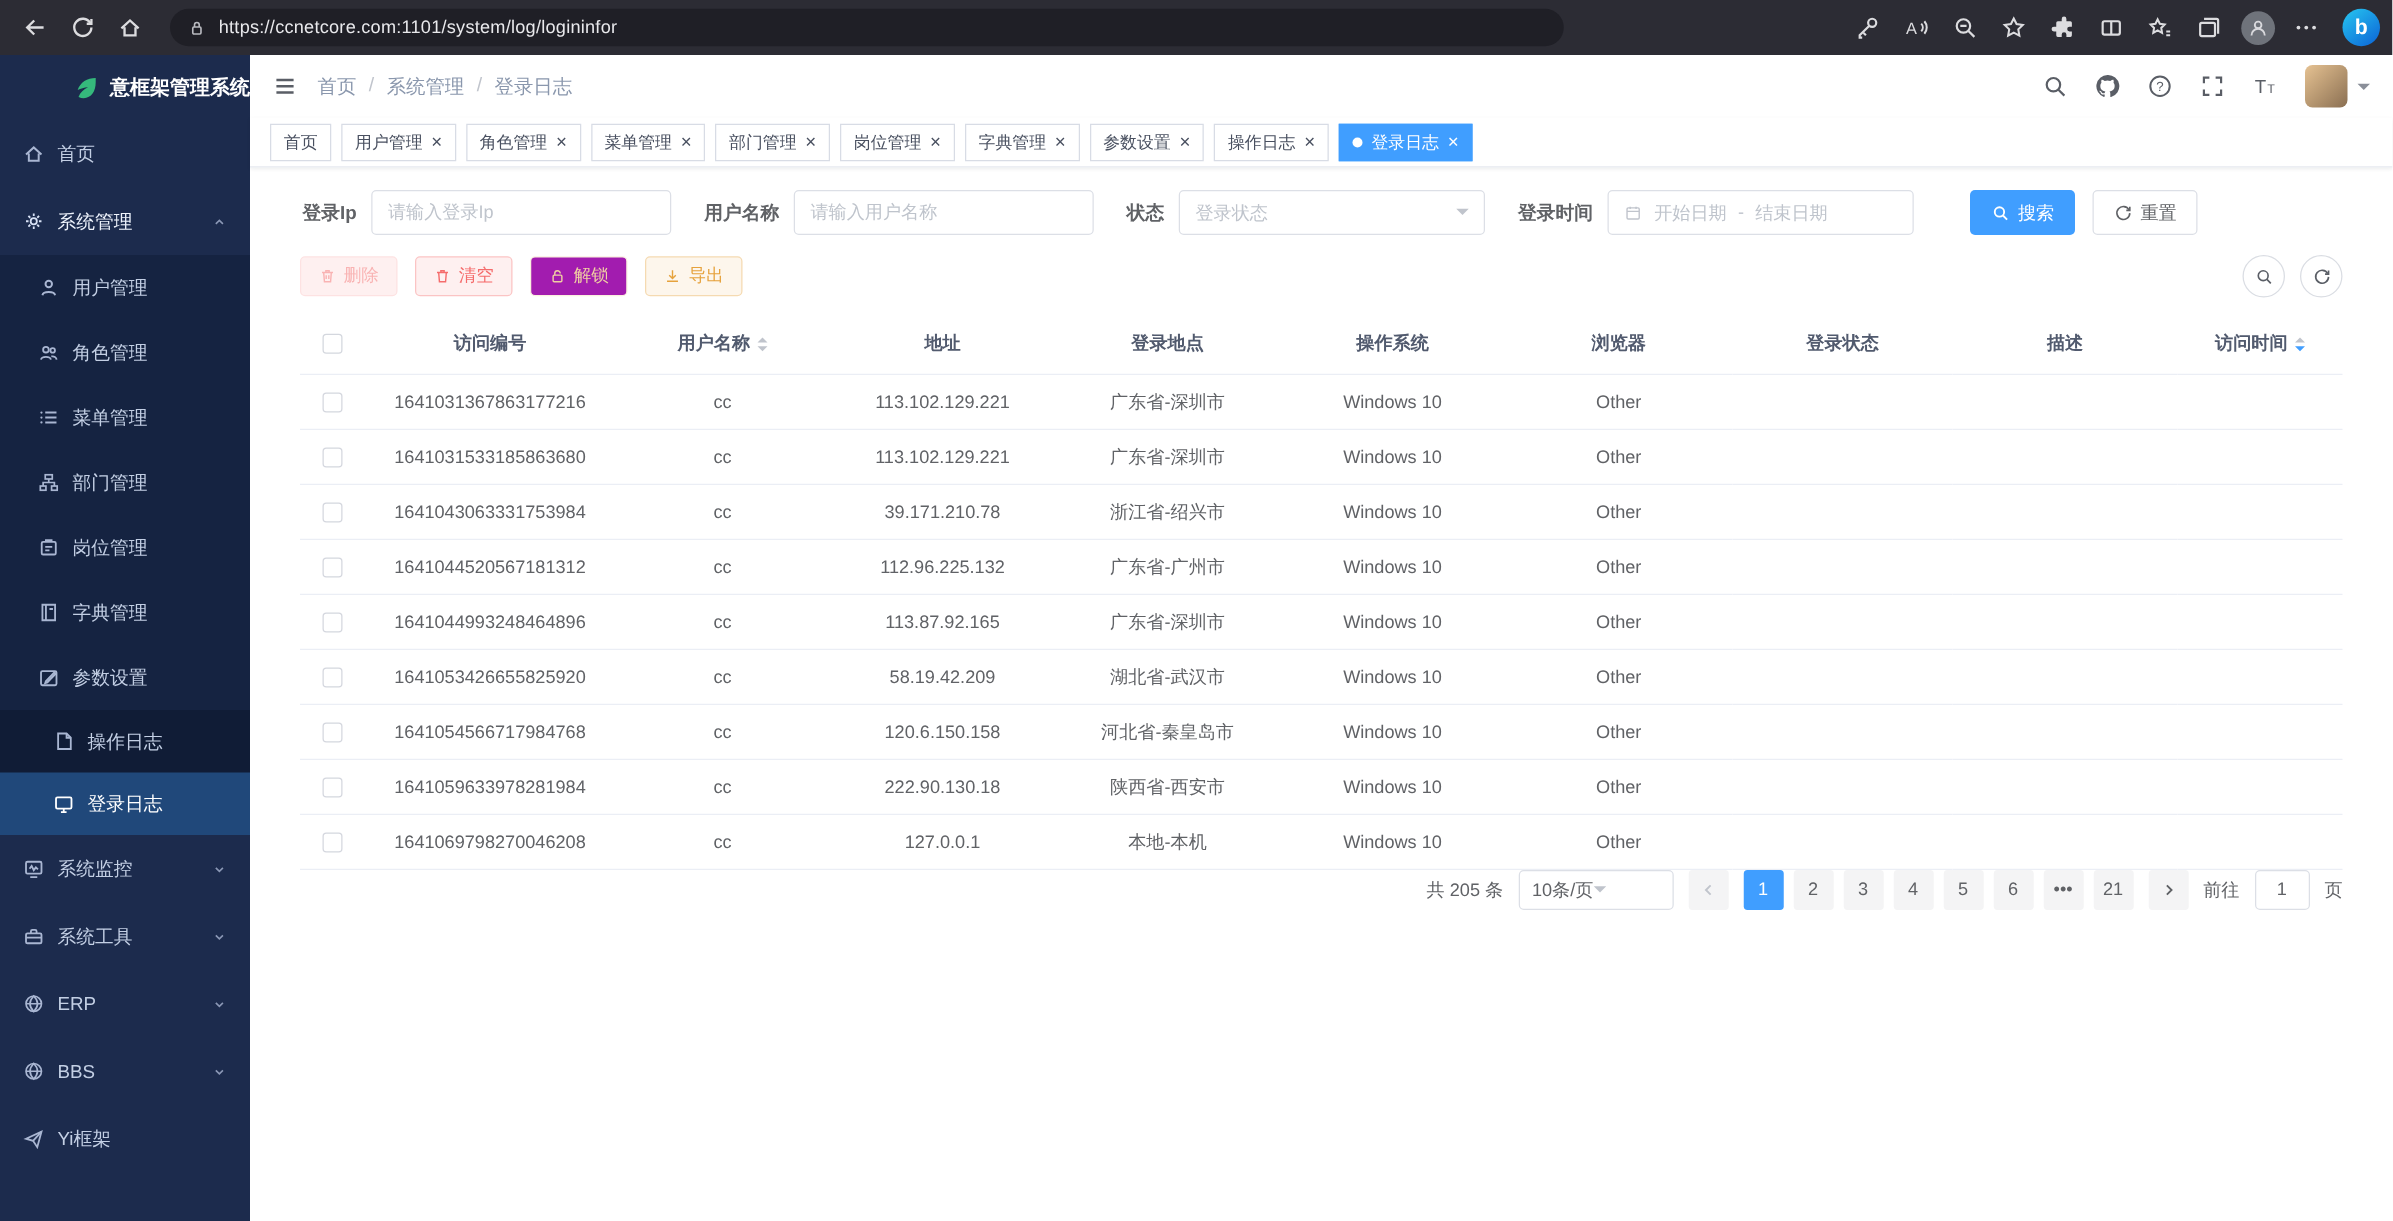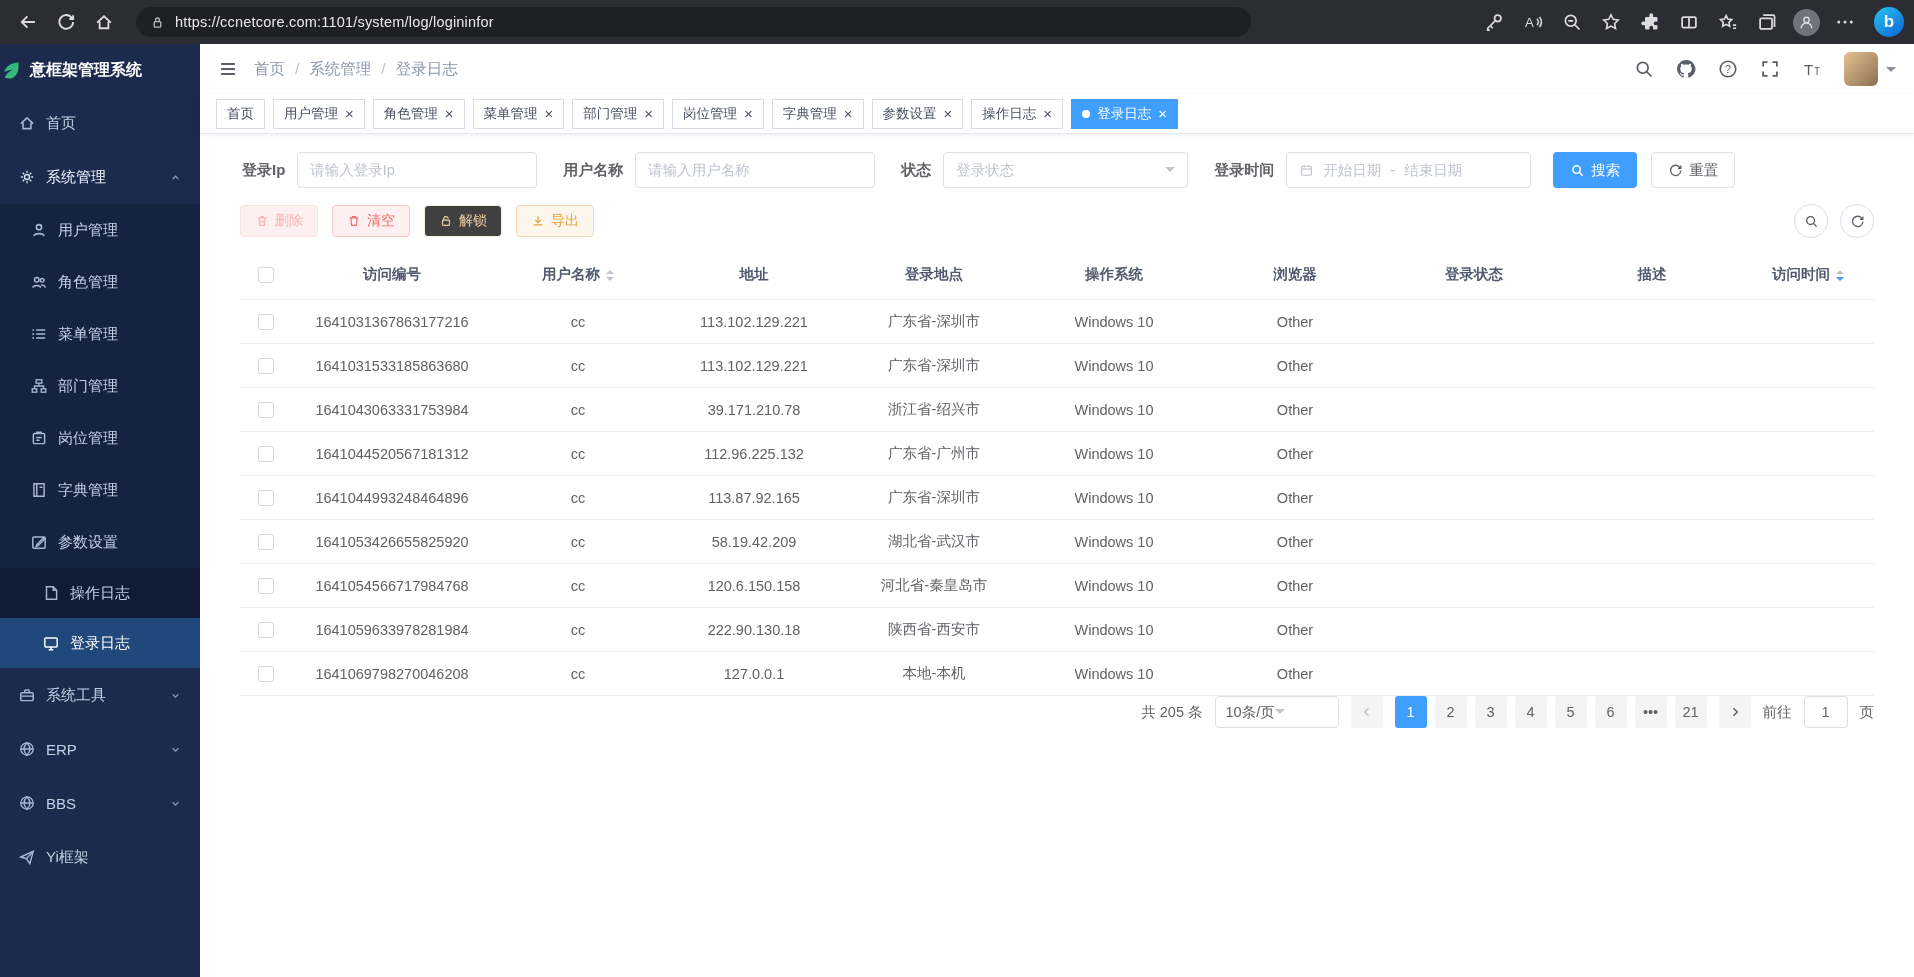--- a/index.html
+++ b/index.html
@@ -15,21 +15,21 @@
   .address-pill svg{width:15px;height:15px;color:#b9bac0}
   .address-pill .url{font-size:14.5px;letter-spacing:.2px;white-space:nowrap}
   .bb-right{display:flex;align-items:center;gap:3px;margin-left:auto}
   .avatar-chip{width:27px;height:27px;border-radius:50%;background:#6f737b;display:flex;align-items:center;justify-content:center;color:#d9d9dd}
   .avatar-chip svg{width:17px;height:17px}
   .bing{width:30px;height:30px;border-radius:50%;background:linear-gradient(140deg,#27c7f0,#0b62d6);color:#fff;font-weight:bold;font-size:17px;display:flex;align-items:center;justify-content:center;margin-left:8px;cursor:pointer}
 
   
   .app{display:flex;height:933px}
   .sidebar{width:200px;background:#1c2b4d;color:#c3cfe4;flex-shrink:0;overflow:hidden}
-  .logo{height:52px;display:flex;align-items:center;justify-content:flex-start;gap:8px;color:#fff;font-weight:bold;font-size:16px}
+  .logo{height:52px;display:flex;align-items:center;justify-content:flex-end;gap:8px;color:#fff;font-weight:bold;font-size:16px}
   .logo svg{width:22px;height:22px}
   .menu-item{height:54px;display:flex;align-items:center;gap:10px;padding:0 18px;font-size:15px;cursor:pointer;white-space:nowrap}
   .menu-item .chev{margin-left:auto;color:#8a97b5}
   .menu-item .chev svg{width:13px;height:13px}
   .mi-icon{width:18px;height:18px;color:#a9b6d2;flex-shrink:0}
   .mi-icon svg{width:18px;height:18px}
   .submenu{background:#152341}
   .submenu .menu-item{height:52px;padding-left:30px}
   .subsub{background:#101c36}
   .subsub .menu-item{height:50px;padding-left:42px}
@@ -68,29 +68,29 @@
   .f-label:first-child{margin-left:2px}
   .input{width:240px;height:36px;border:1px solid #dcdfe6;border-radius:4px;padding:0 12px;font-size:14.5px;color:#606266;font-family:inherit;outline:none}
   .input::placeholder{color:#bfc4cc}
   .selectbox,.daterange{width:245px;height:36px;border:1px solid #dcdfe6;border-radius:4px;display:flex;align-items:center;padding:0 12px;color:#bfc4cc;font-size:14.5px;cursor:pointer;background:#fff}
   .selectbox .ph{flex:1}
   .chev-sm{width:0;height:0;border:5px solid transparent;border-top-color:#c0c4cc;margin-top:4px}
   .daterange{gap:9px}
   .daterange svg{width:15px;height:15px;color:#c0c4cc;flex-shrink:0}
   .btn{height:36px;border-radius:4px;border:1px solid transparent;display:flex;align-items:center;gap:6px;padding:0 16px;font-size:14.5px;cursor:pointer;font-family:inherit}
   .btn svg{width:15px;height:15px}
-  .btn-primary{background:#409eff;color:#fff;margin-left:22px}
+  .btn-primary{background:#409eff;color:#fff;margin-left:45px}
   .btn-default{background:#fff;border-color:#dcdfe6;color:#606266;margin-left:14px}
 
   .toolbar{display:flex;align-items:center;gap:14px;margin:2px 0 2px}
   .btn-sm{height:32px;padding:0 14px;font-size:14px;border-radius:4px;border:1px solid;display:flex;align-items:center;gap:6px;cursor:pointer;font-family:Liberation Mono, monospace}
   .btn-sm svg{width:14px;height:14px}
   .btn-del{background:#fef0f0;border-color:#fde2e2;color:#f9b3b3;cursor:not-allowed}
   .btn-clear{background:#fef0f0;border-color:#fbc4c4;color:#f56c6c}
-  .btn-unlock{background:#404040;border-color:#faf0e0;color:#f0d0a2;cursor:not-allowed}
+  .btn-unlock{background:#a21caf;border-color:#faf0e0;color:#f0d0a2;cursor:not-allowed}
   .btn-export{background:#fdf6ec;border-color:#f5dab1;color:#e6a23c}
   .tool-right{margin-left:auto;display:flex;gap:12px}
   .circ{width:34px;height:34px;border-radius:50%;border:1px solid #dadde3;background:#fff;display:flex;align-items:center;justify-content:center;color:#5a5e66;cursor:pointer}
   .circ svg{width:15px;height:15px}
 
   table{width:100%;border-collapse:collapse;table-layout:fixed;margin-top:12px}
   th{font-weight:bold;color:#515a6e;font-size:14.5px;padding:15px 4px;border-bottom:1px solid #ebeef5;text-align:center;white-space:nowrap}
   td{color:#606266;font-size:14.5px;padding:12px 4px;border-bottom:1px solid #ebeef5;text-align:center;overflow:hidden;white-space:nowrap}
   .checkbox{display:inline-block;width:16px;height:16px;border:1px solid #d4d7de;border-radius:3px;background:#fff;vertical-align:middle;cursor:pointer}
   .caret-w{display:inline-flex;flex-direction:column;margin-left:6px;vertical-align:middle}
@@ -317,20 +317,34 @@
           <div class="menu-item active">
             <span class="mi-icon">
                 <svg viewBox="0 0 16 16" fill="none" stroke="currentColor" stroke-width="1.3">
                   <rect x="2.5" y="3.5" width="11" height="8" rx="1"></rect>
                   <path d="M6 14h4M8 11.5V14"></path>
                 </svg>
               </span>
             <span>登录日志</span>
           </div>
         </div>
+      </div>
+      <div class="menu-item">
+        <span class="mi-icon">
+            <svg viewBox="0 0 16 16" fill="none" stroke="currentColor" stroke-width="1.3">
+              <rect x="2.5" y="3" width="11" height="8.5" rx="1"></rect>
+              <path d="M5.5 14h5M5 8l1.5-2 1.5 3 1.5-2 1.5 1.5"></path>
+            </svg>
+          </span>
+        <span>系统监控</span>
+        <span class="chev">
+            <svg viewBox="0 0 16 16" fill="none" stroke="currentColor" stroke-width="1.6">
+              <path d="M4.5 6.5 8 10l3.5-3.5"></path>
+            </svg>
+          </span>
       </div>
       <div class="menu-item">
         <span class="mi-icon">
             <svg viewBox="0 0 16 16" fill="none" stroke="currentColor" stroke-width="1.3">
               <rect x="2.5" y="6" width="11" height="7" rx="1"></rect>
               <path d="M6 6V4.5a1 1 0 0 1 1-1h2a1 1 0 0 1 1 1V6M2.5 9h11"></path>
             </svg>
           </span>
         <span>系统工具</span>
         <span class="chev">

